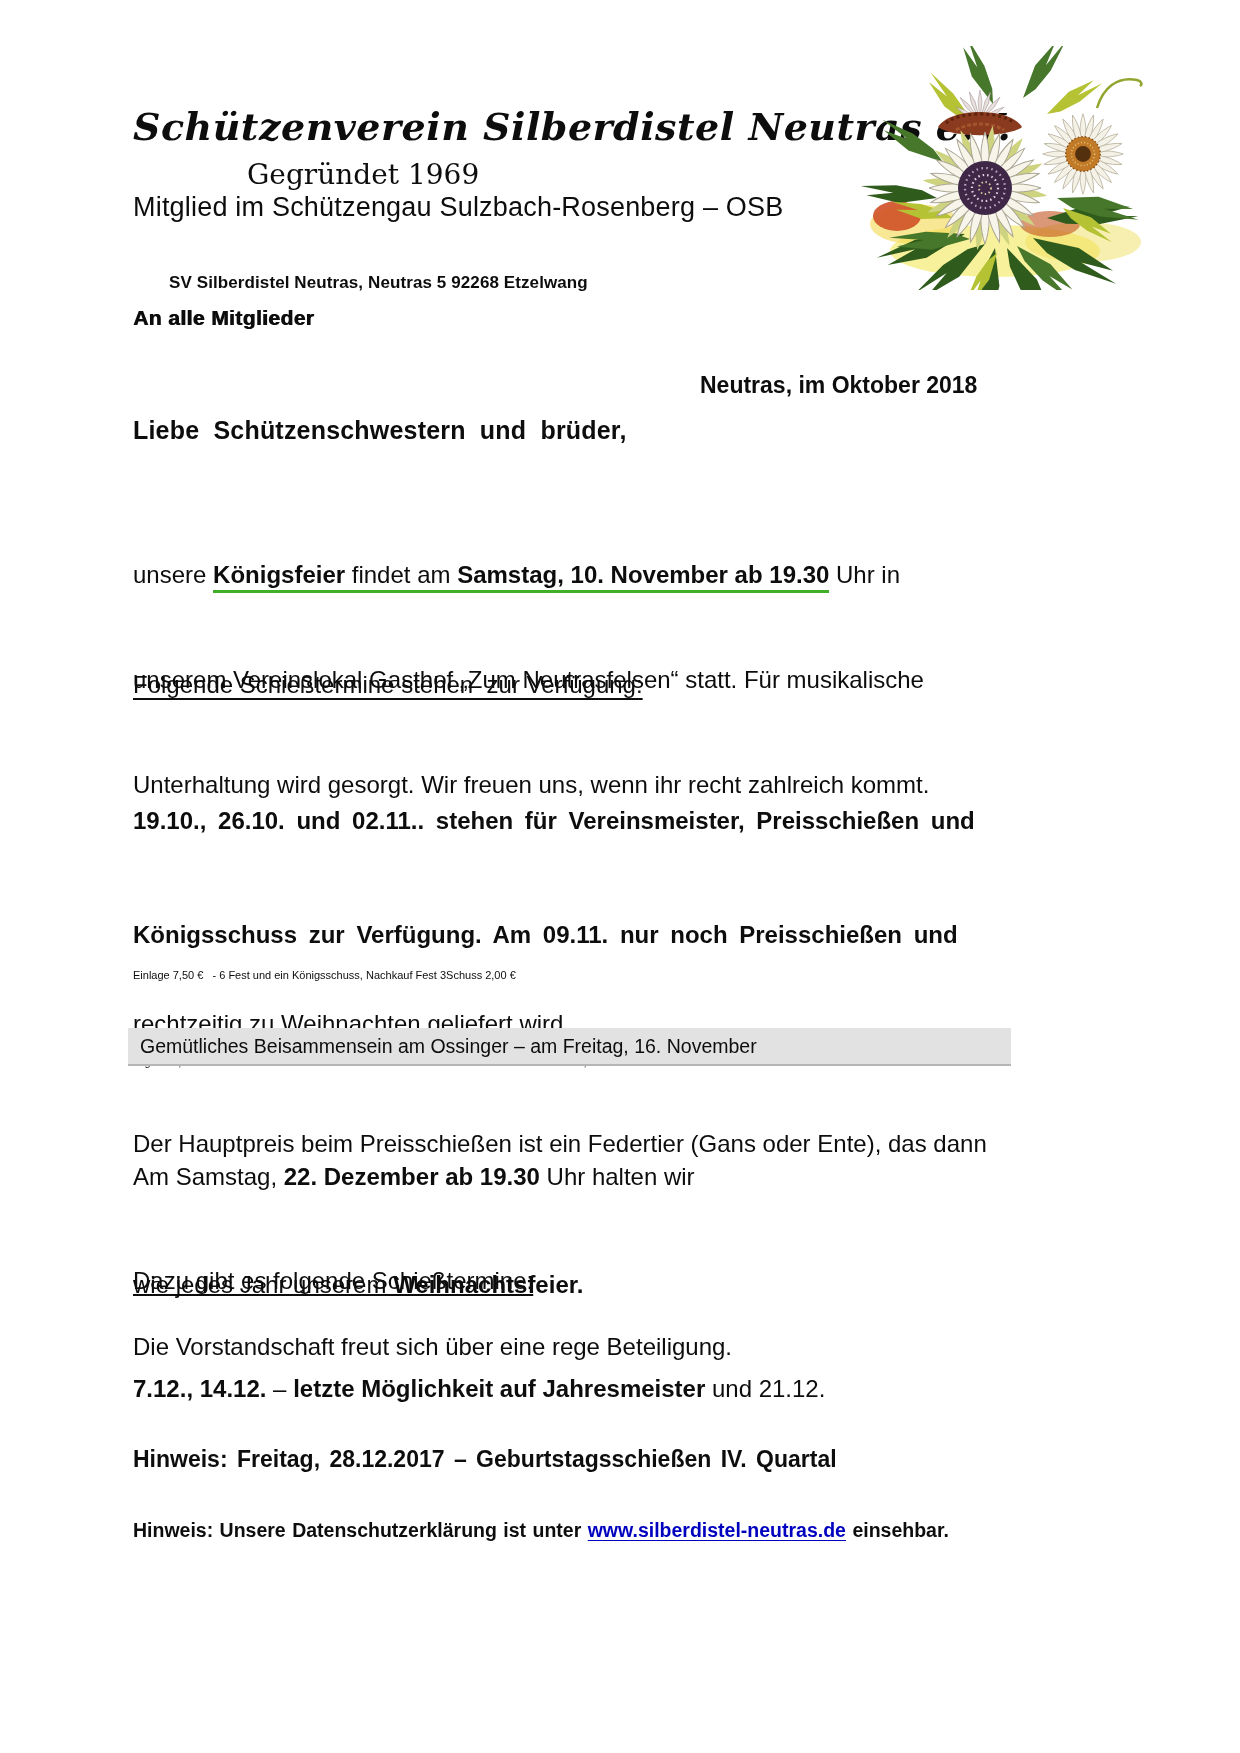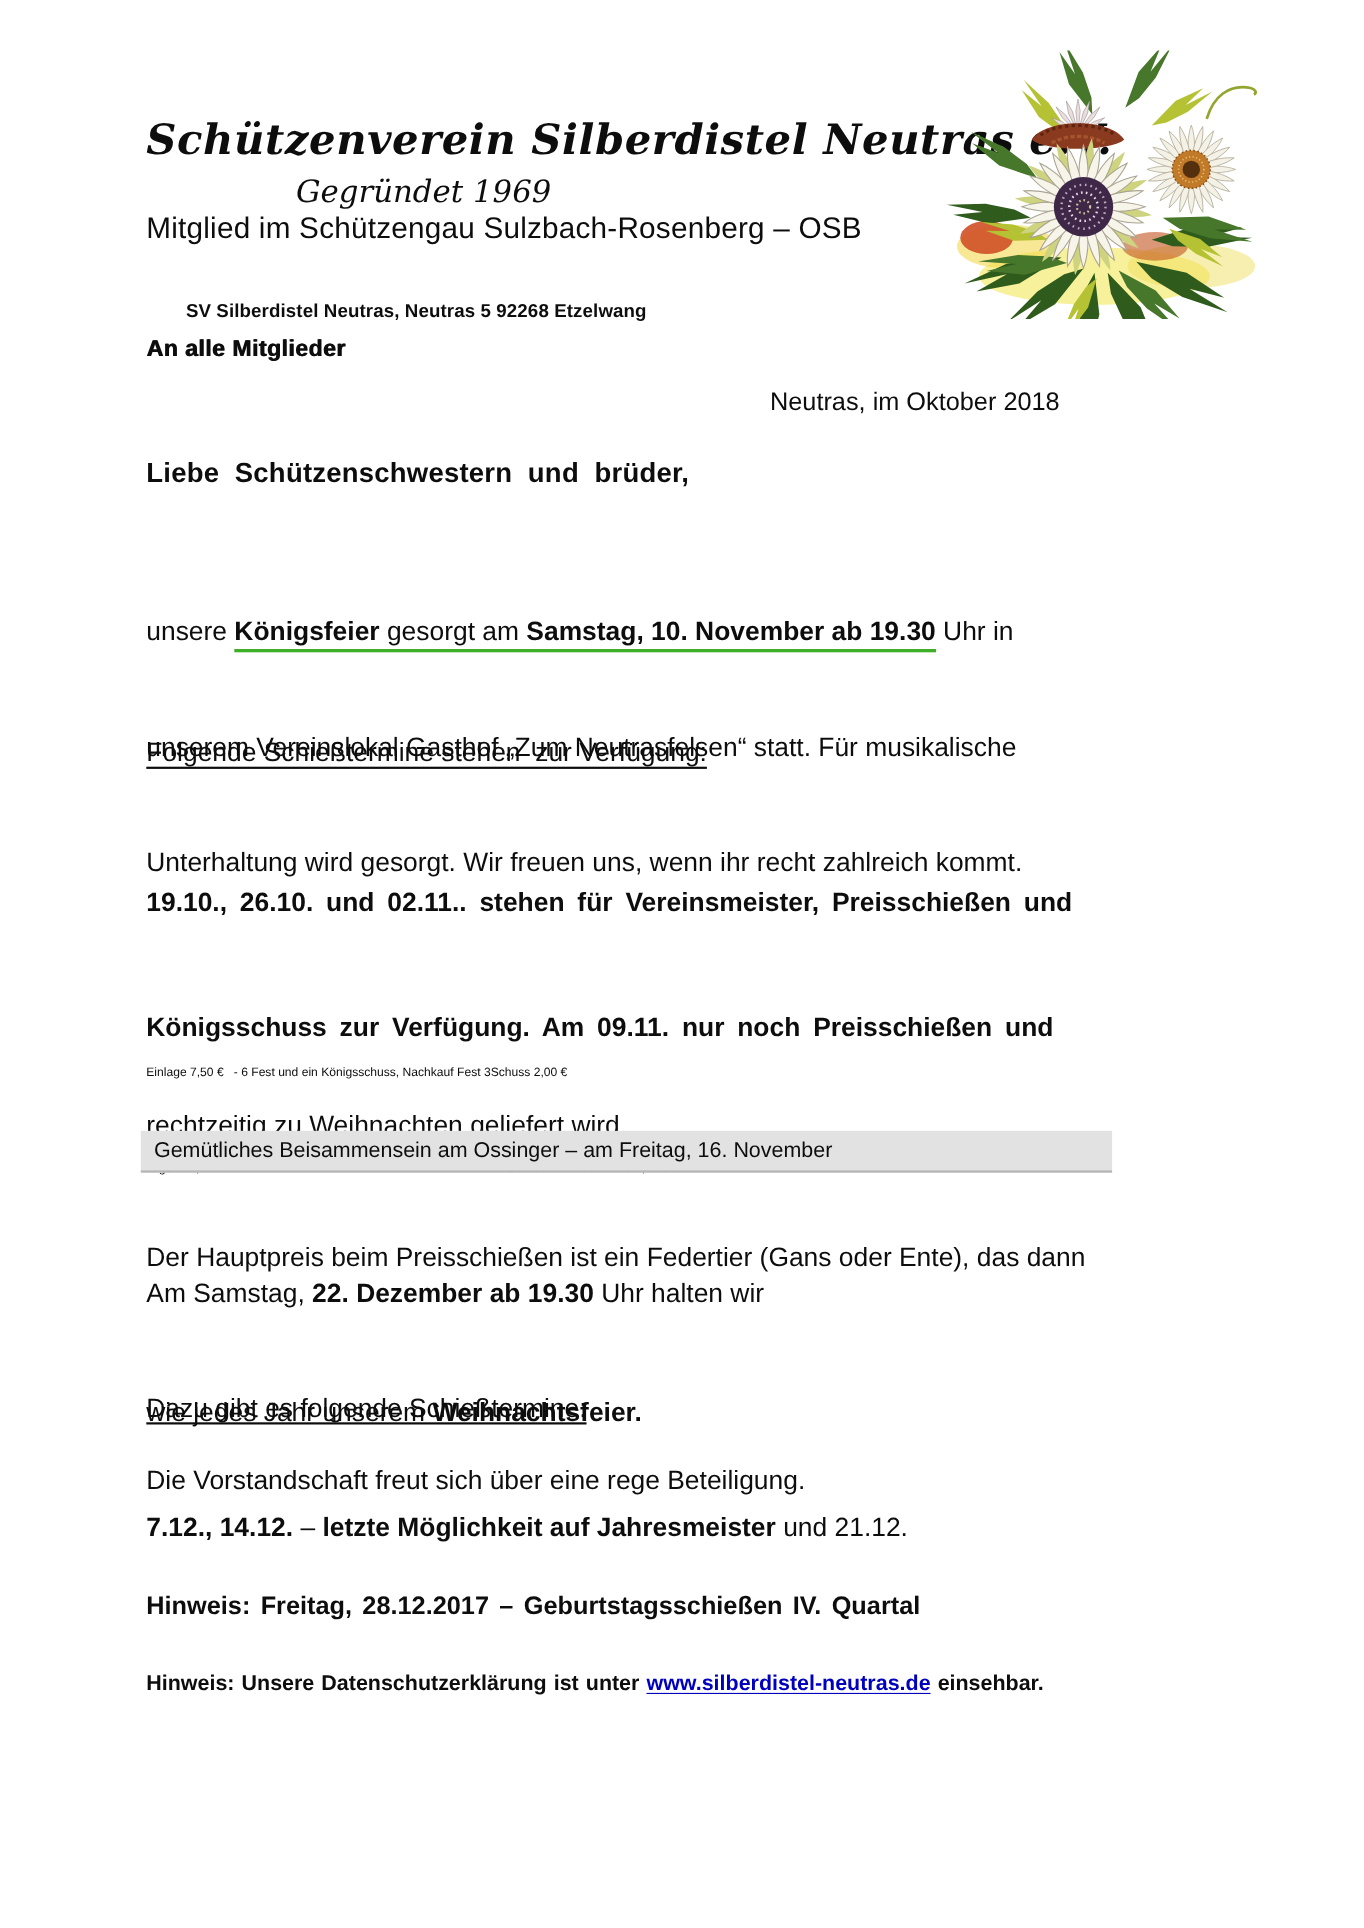--- a/index.html
+++ b/index.html
@@ -22,33 +22,32 @@
 
   .title {
     top: 104px;
     font-family: "DejaVu Serif", serif;
     font-style: italic;
     font-weight: bold;
     font-size: 38px;
     letter-spacing: 0.5px;
   }
   .founded {
-    top: 158px; left: 269px;
+    top: 158px; left: 247px;
     font-family: "DejaVu Serif", serif;
-    font-style: italic;
     font-size: 28px;
   }
   .membership { top: 192px; font-size: 27px; letter-spacing: 0.2px; }
   .address   { top: 273px; font-size: 17px; font-weight: bold; letter-spacing: 0.1px; margin-left: 36px; }
   .recipient {
     top: 306px; font-size: 21px; font-weight: bold;
     letter-spacing: 0.4px;
     text-shadow: 0.8px 0 0 currentColor;
   }
-  .dateline  { top: 352px; left: 700px; font-size: 23px; }
+  .dateline  { top: 372px; left: 700px; font-size: 23px; font-weight: bold; }
   .salutation {
     top: 416px; font-size: 25px; font-weight: bold;
     word-spacing: 7px; letter-spacing: 0.2px;
   }
   .intro { top: 487px; font-size: 24px; line-height: 35px; }
   .b { font-weight: bold; }
   .greenline { border-bottom: 3px solid var(--accent-green); padding-bottom: 2px; }
 
   .t1-heading {
     top: 671px; font-size: 24px;
@@ -185,21 +184,21 @@
       <circle r="6" fill="none" stroke="#cfc09a" stroke-width="2" stroke-dasharray="1.5 2.5"></circle>
     </g>
   </svg>
 
   <div class="abs address">SV Silberdistel Neutras, Neutras 5 92268 Etzelwang</div>
   <div class="abs recipient">An alle Mitglieder</div>
   <div class="abs dateline">Neutras, im Oktober 2018</div>
   <div class="abs salutation">Liebe Schützenschwestern und brüder,</div>
 
   <div class="abs intro">
-    <div><span>unsere </span><span class="greenline"><span class="b">Königsfeier</span><span> gesorgt am </span><span class="b">Samstag, 10. November ab 19.30</span></span><span> Uhr in</span></div>
+    <div><span>unsere </span><span class="greenline"><span class="b">Königsfeier</span><span> findet am </span><span class="b">Samstag, 10. November ab 19.30</span></span><span> Uhr in</span></div>
     <div>unserem Vereinslokal Gasthof „Zum Neutrasfelsen“ statt. Für musikalische</div>
     <div>Unterhaltung wird gesorgt. Wir freuen uns, wenn ihr recht zahlreich kommt.</div>
   </div>
 
   <div class="abs t1-heading">Folgende Schießtermine stehen  zur Verfügung:</div>
 
   <div class="abs t1-body">
     <div>19.10., 26.10. und 02.11.. stehen für Vereinsmeister, Preisschießen und</div>
     <div>Königsschuss zur Verfügung. Am 09.11. nur noch Preisschießen und</div>
     <div>Königsschuss.</div>

